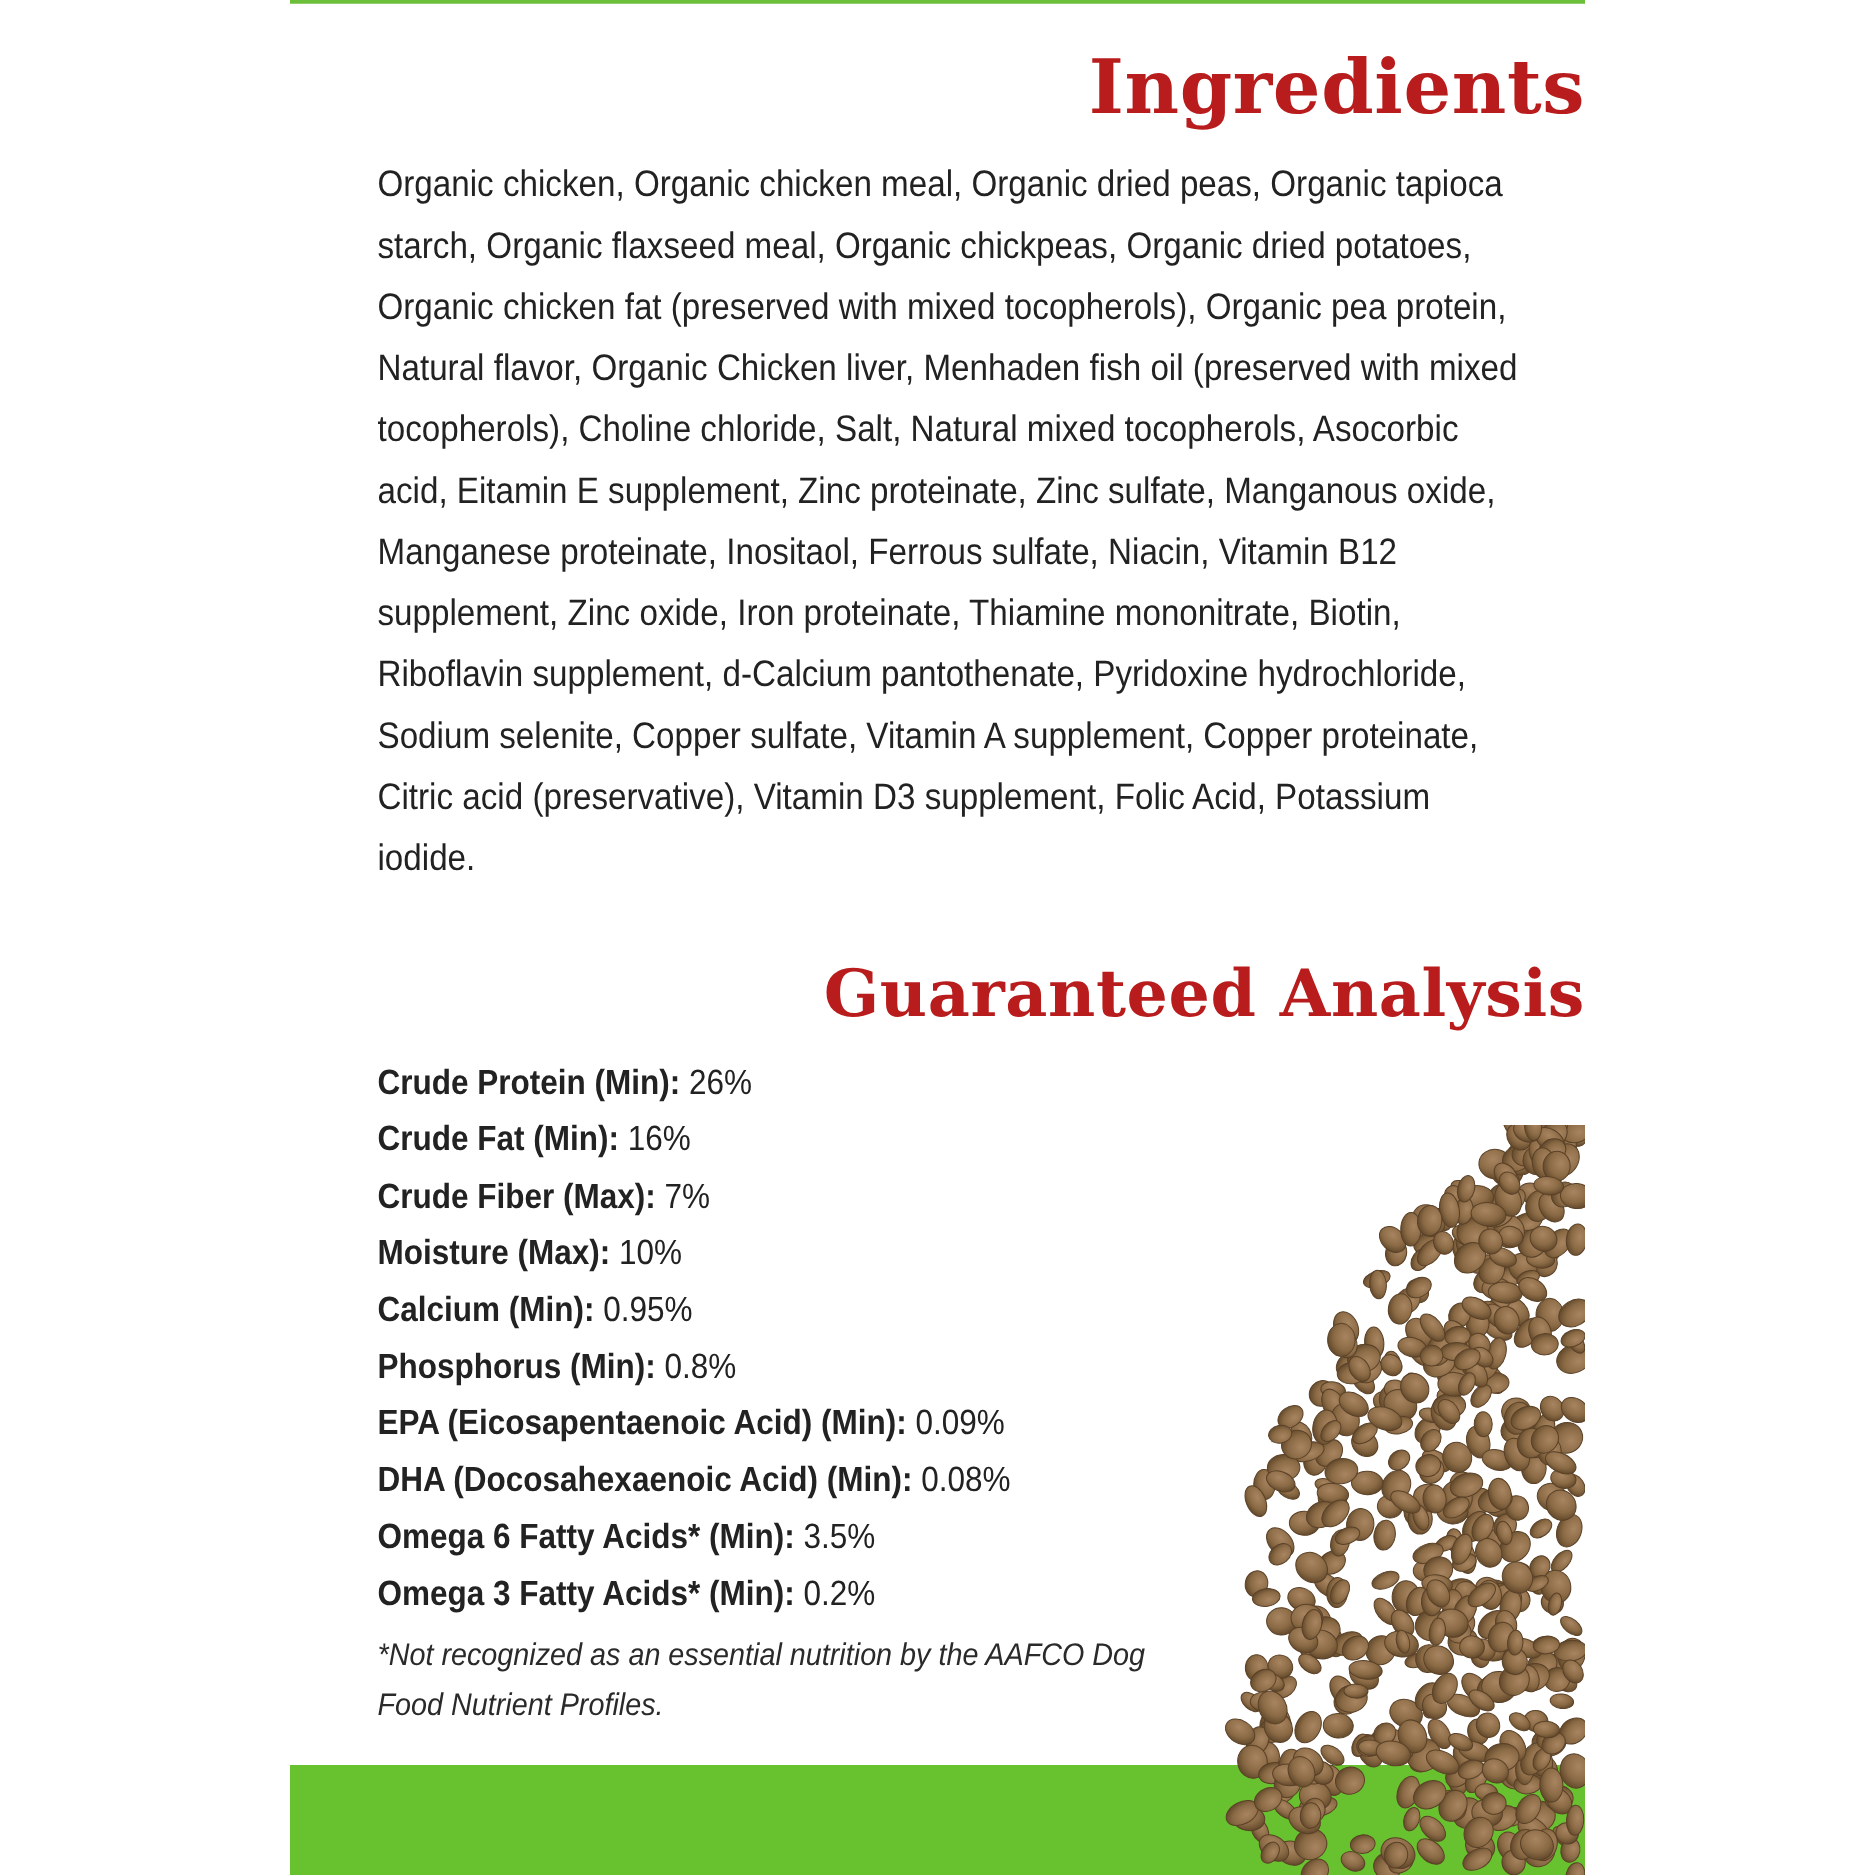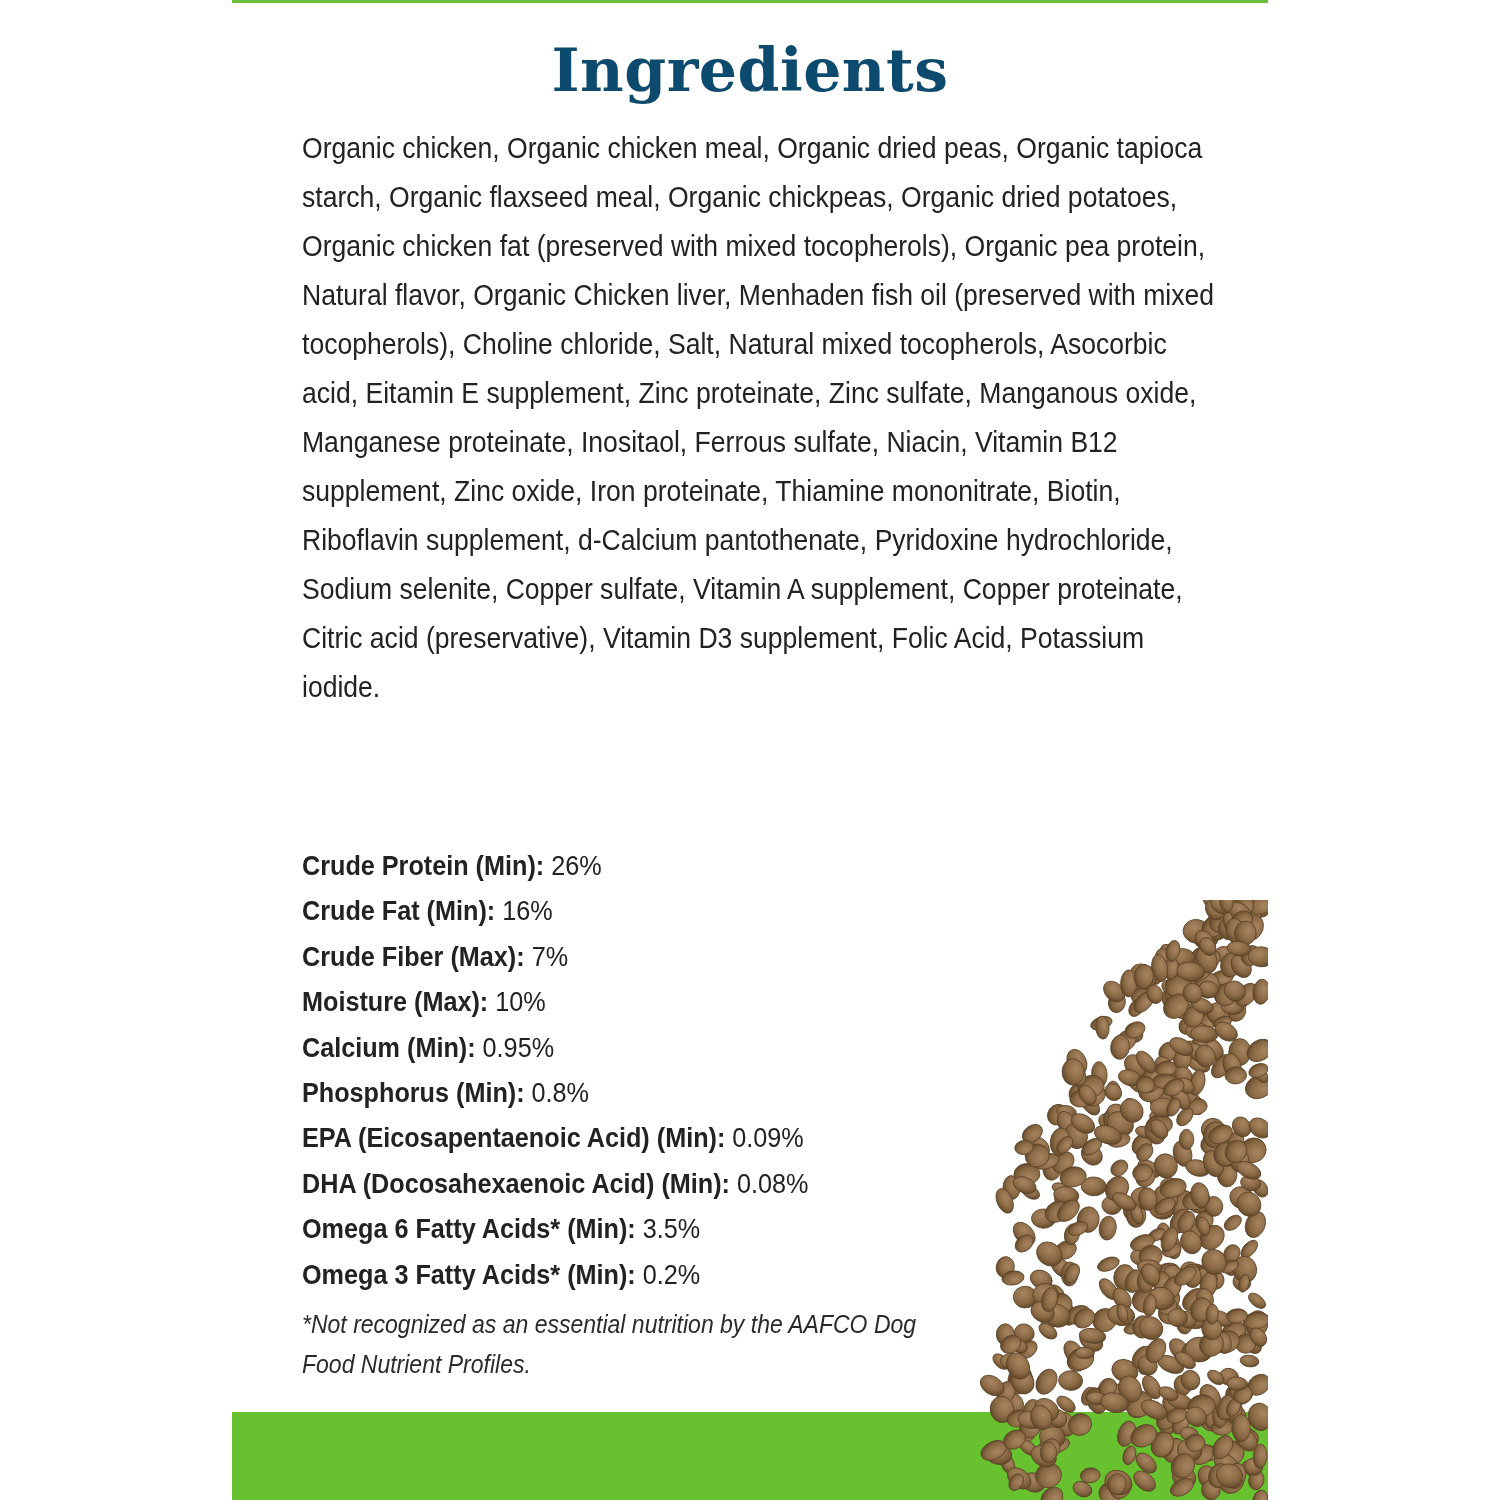--- a/index.html
+++ b/index.html
@@ -10,22 +10,22 @@
   .panel {
     position: absolute; left: 232px; top: 0; width: 1036px; height: 1500px; background: #ffffff; overflow: hidden;
   }
   .top-bar {
     position: absolute; left: 0; top: 0; width: 1036px; height: 3px; background: #6cbf3a;
   }
   .bottom-band {
     position: absolute; left: 0; top: 1412px; width: 1036px; height: 88px; background: #68c12e;
   }
   .h1 {
-    position: absolute; left: 0; width: 1036px; text-align: center;
-    font-family: "DejaVu Serif", serif; font-weight: bold; color: #0c4a6e;
+    position: absolute; left: 0; width: 1036px; text-align: right;
+    font-family: "DejaVu Serif", serif; font-weight: bold; color: #b91c1c;
     letter-spacing: 0.5px;
   }
   .h-ingredients { top: 34px; font-size: 60px; line-height: 72px; }
   .h-ga { top: 764px; font-size: 52px; line-height: 64px; }
   .ingredients-text {
     position: absolute; left: 70px; top: 123px; width: 920px;
     font-size: 29.5px; line-height: 49px; color: #222;
     transform: scaleX(0.9); transform-origin: left top;
     width: 1022px;
   }
@@ -45,20 +45,21 @@
 </style>
 </head>
 <body>
 
 <div class="panel">
   <div class="top-bar"></div>
 
   <div class="h1 h-ingredients">Ingredients</div>
   <div class="ingredients-text">Organic chicken, Organic chicken meal, Organic dried peas, Organic tapioca starch, Organic flaxseed meal, Organic chickpeas, Organic dried potatoes, Organic chicken fat (preserved with mixed tocopherols), Organic pea protein, Natural flavor, Organic Chicken liver, Menhaden fish oil (preserved with mixed tocopherols), Choline chloride, Salt, Natural mixed tocopherols, Asocorbic acid, Eitamin E supplement, Zinc proteinate, Zinc sulfate, Manganous oxide, Manganese proteinate, Inositaol, Ferrous sulfate, Niacin, Vitamin B12 supplement, Zinc oxide, Iron proteinate, Thiamine mononitrate, Biotin, Riboflavin supplement, d-Calcium pantothenate, Pyridoxine hydrochloride, Sodium selenite, Copper sulfate, Vitamin A supplement, Copper proteinate, Citric acid (preservative), Vitamin D3 supplement, Folic Acid, Potassium iodide.</div>
 
+  <div class="h1 h-ga">Guaranteed Analysis</div>
 
   <div class="ga-list">
     <div class="ga-row"><span class="lbl">Crude Protein (Min):</span> <span>26%</span></div>
     <div class="ga-row"><span class="lbl">Crude Fat (Min):</span> <span>16%</span></div>
     <div class="ga-row"><span class="lbl">Crude Fiber (Max):</span> <span>7%</span></div>
     <div class="ga-row"><span class="lbl">Moisture (Max):</span> <span>10%</span></div>
     <div class="ga-row"><span class="lbl">Calcium (Min):</span> <span>0.95%</span></div>
     <div class="ga-row"><span class="lbl">Phosphorus (Min):</span> <span>0.8%</span></div>
     <div class="ga-row"><span class="lbl">EPA (Eicosapentaenoic Acid) (Min):</span> <span>0.09%</span></div>
     <div class="ga-row"><span class="lbl">DHA (Docosahexaenoic Acid) (Min):</span> <span>0.08%</span></div>

